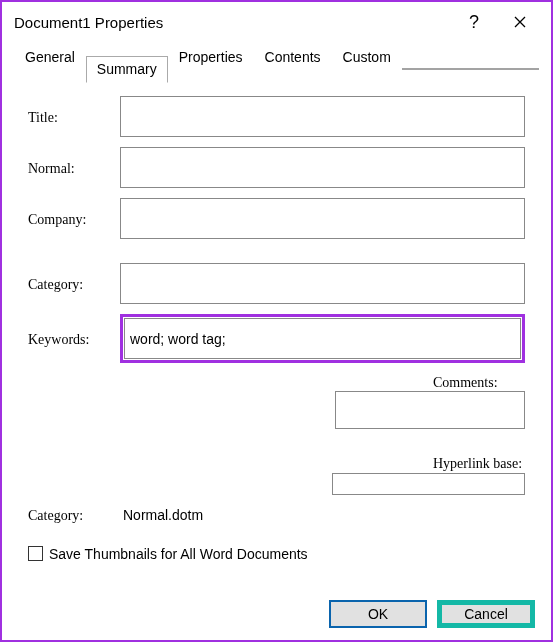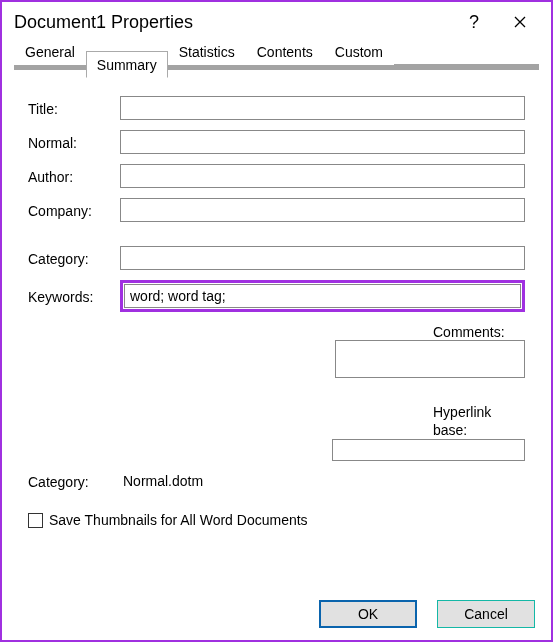--- a/index.html
+++ b/index.html
@@ -18,40 +18,40 @@
     background: #fff;
   }
   .titlebar {
     display: flex;
     align-items: center;
     height: 40px;
     padding: 0 8px 0 12px;
   }
   .titlebar .title {
     flex: 1;
-    font-size: 18px;
+    font-size: 15px;
   }
   .tbtn {
     width: 46px;
     height: 40px;
     display: flex;
     align-items: center;
     justify-content: center;
     font-size: 18px;
     cursor: pointer;
   }
   .tabs-wrap {
     padding: 0 12px;
   }
   .tabrow {
     display: flex;
-    align-items: flex-end;
+    align-items: center;
     height: 28px;
     position: relative;
-    border-bottom: 6px solid #a3a3a3;
+    border-bottom: 2px solid #a3a3a3;
   }
   .tab {
     height: 27px;
     padding: 0 10px;
     font-size: 14px;
     border: 1px solid transparent;
     border-bottom: none;
     display: flex;
     align-items: center;
     cursor: pointer;
@@ -69,24 +69,25 @@
   }
   .row {
     display: flex;
     align-items: center;
     margin-bottom: 10px;
   }
   .row.top { align-items: flex-end; flex-direction: column; }
   .row .lbl {
     width: 92px;
     padding-top: 2px;
+    font-family: Liberation Serif, serif;
   }
   .row input[type=text] {
     flex: 1;
-    height: 24px;
+    height: 41px;
     border: 1px solid #888;
     padding: 2px 5px;
     font: inherit;
     outline: none;
   }
   .row textarea {
     flex: 1;
     height: 52px;
     border: 1px solid #888;
     padding: 2px 5px;
@@ -123,26 +124,26 @@
     height: 15px;
     border: 1px solid #333;
     margin-right: 6px;
     cursor: pointer;
   }
   .btnbar {
     position: absolute;
     bottom: 12px;
     right: 16px;
     display: flex;
-    gap: 20px;
+    gap: 10px;
   }
   .btn {
     width: 98px;
     height: 28px;
-    border: 1px solid #14b8a6;
+    border: 5px solid #14b8a6;
     background: #e1e1e1;
     display: flex;
     align-items: center;
     justify-content: center;
     cursor: pointer;
   }
   .btn.primary {
     border: 2px solid #0a64ad;
   }
 </style>
@@ -160,38 +161,34 @@
       <svg width="12" height="12" viewBox="0 0 12 12">
           <path d="M1 1 L11 11 M11 1 L1 11" stroke="#000" stroke-width="1.3"></path>
         </svg>
     </div>
   </div>
 
   <div class="tabs-wrap">
     <div class="tabrow">
       <div class="tab">General</div>
       <div class="tab active">Summary</div>
-      <div class="tab">Statistics</div>
+      <div class="tab">Properties</div>
       <div class="tab">Contents</div>
       <div class="tab">Custom</div>
     </div>
   </div>
 
   <div class="panel">
 
     <div class="row">
       <div class="lbl">Title:</div>
       <input type="text" value="" style="">
     </div>
     <div class="row">
       <div class="lbl">Normal:</div>
-      <input type="text" value="" style="">
-    </div>
-    <div class="row">
-      <div class="lbl">Author:</div>
       <input type="text" value="" style="">
     </div>
     <div class="row">
       <div class="lbl">Company:</div>
       <input type="text" value="" style="">
     </div>
 
     <div class="gap"></div>
 
     <div class="row">

